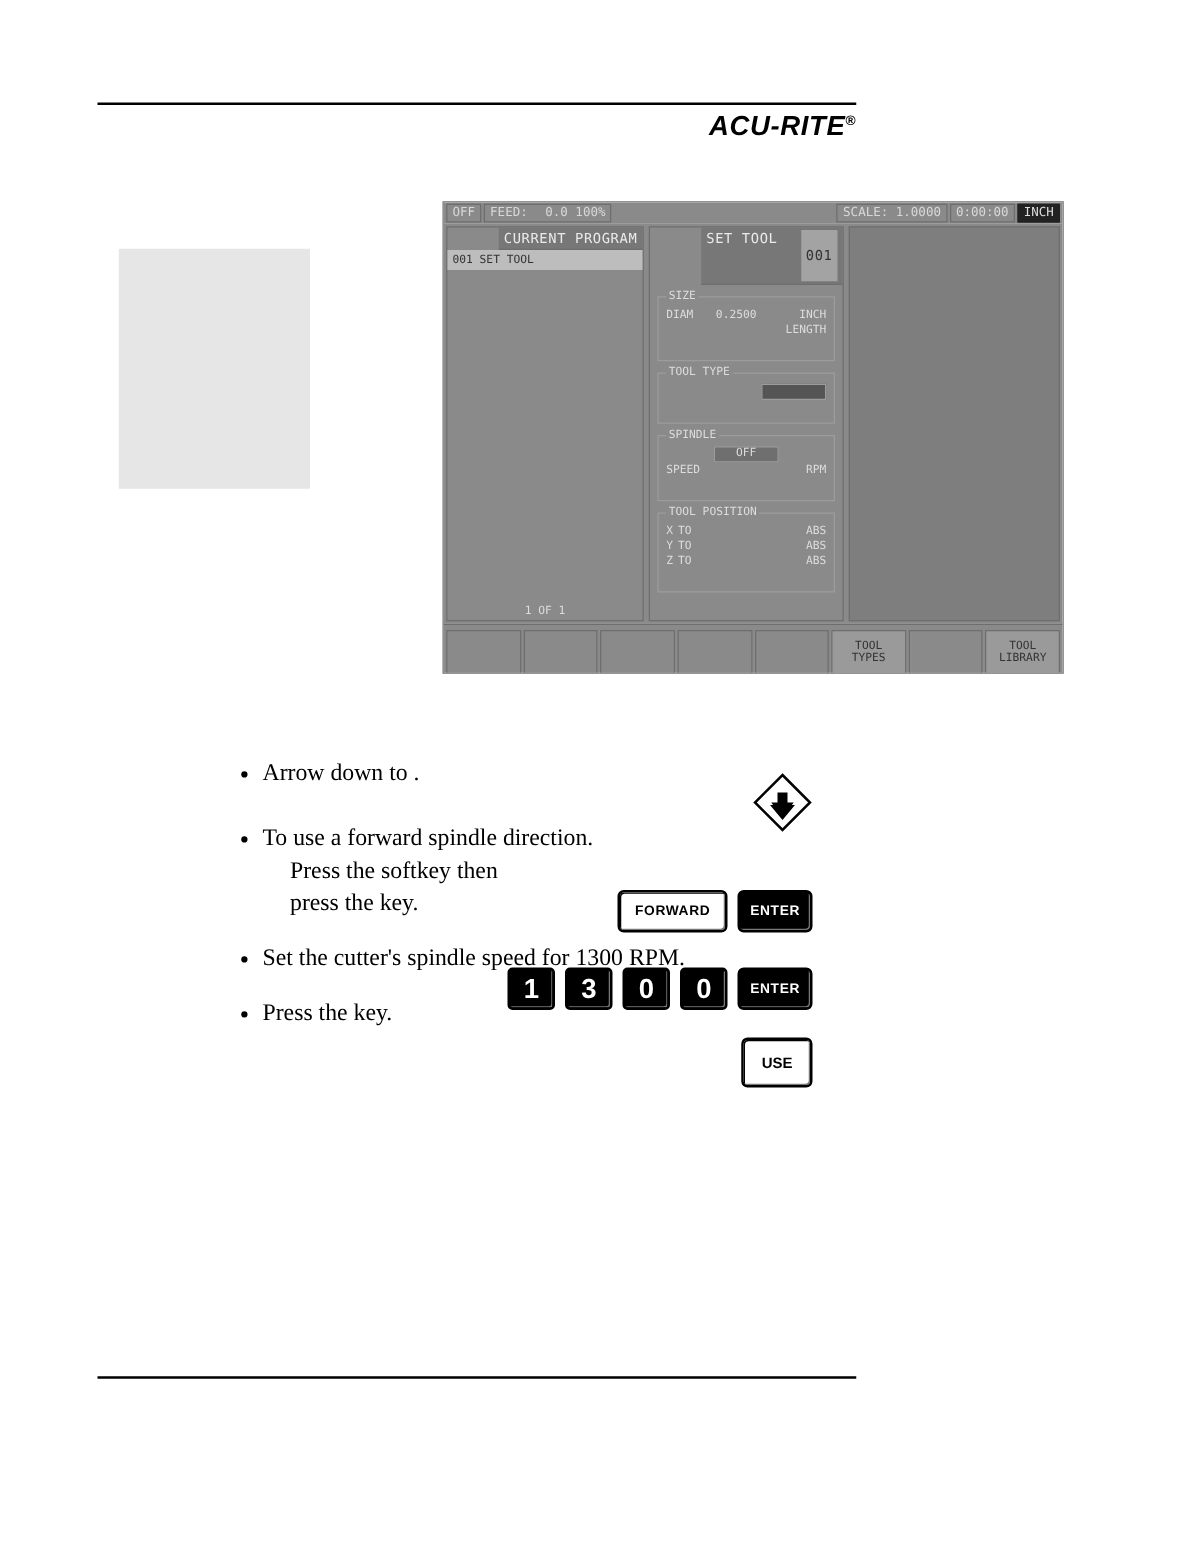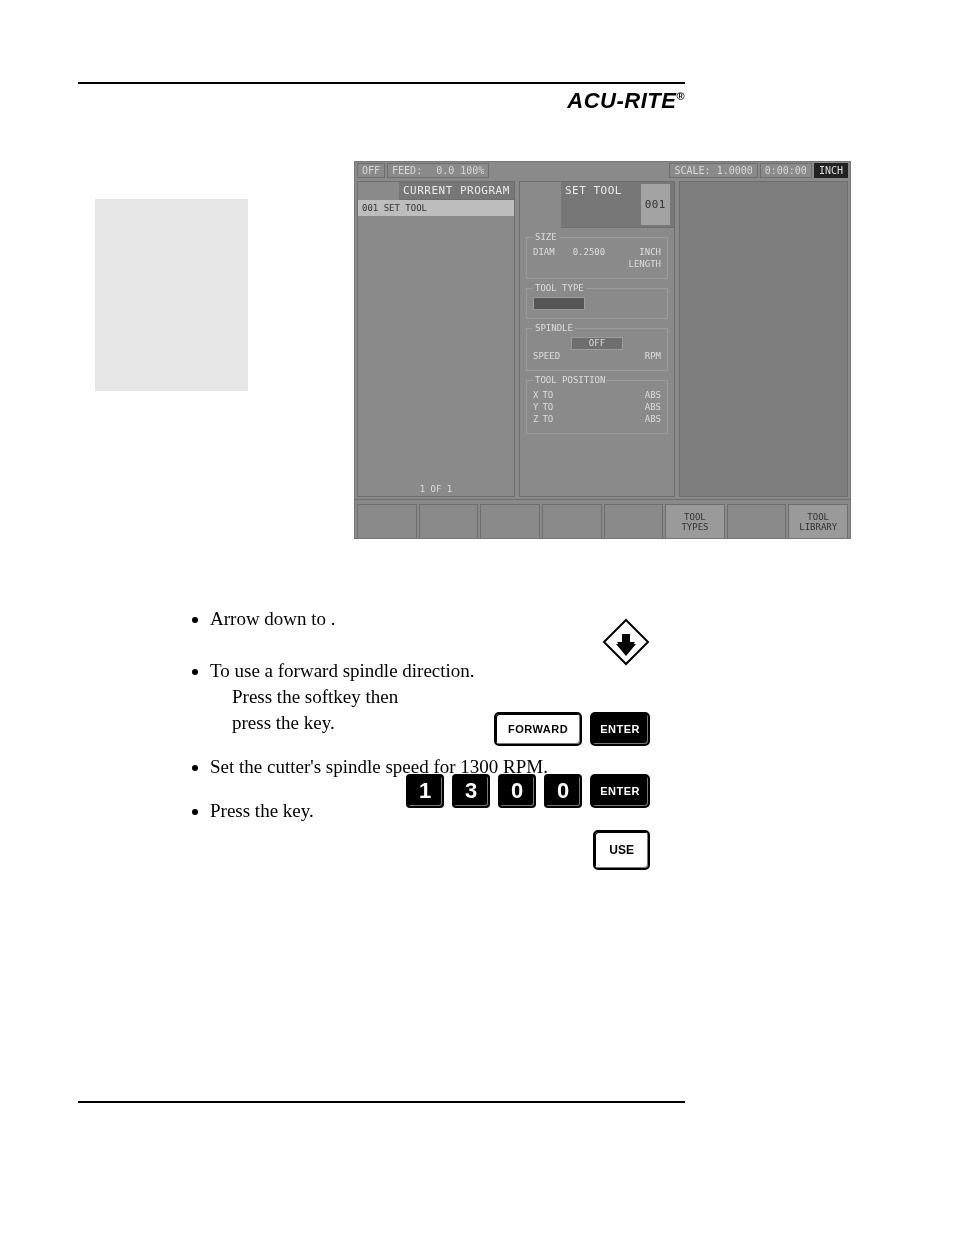--- a/index.html
+++ b/index.html
@@ -130,30 +130,30 @@
     bottom: 2px;
     left: 0; right: 0;
     text-align: center;
     font-size: 9px;
     color: #ddd;
   }
 
   .shot fieldset {
     border: 1px solid #9c9c9c;
     margin: 4px 6px;
-    padding: 4px 6px 8px 6px;
+    padding: 4px 6px 18px 6px;
   }
   .shot legend {
     font-size: 9px;
     color: #ddd;
     padding: 0 2px;
   }
   .shot .row {
     display: flex;
-    justify-content: space-between;
+    justify-content: flex-end;
     gap: 4px;
     font-size: 9px;
     color: #ddd;
     line-height: 12px;
   }
   .shot .row .r { margin-left: auto; }
   .shot .valbox {
     display: inline-block;
     min-width: 44px;
     height: 11px;

